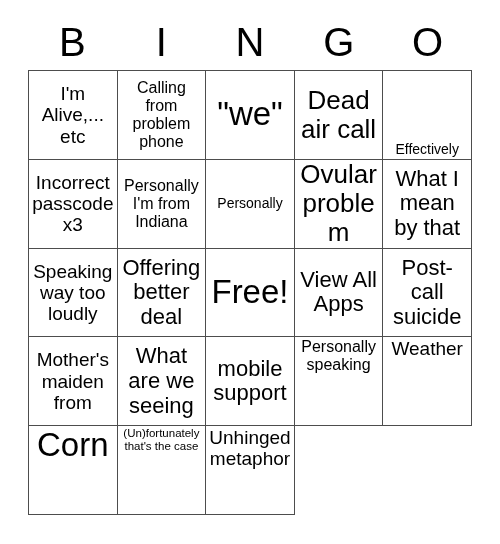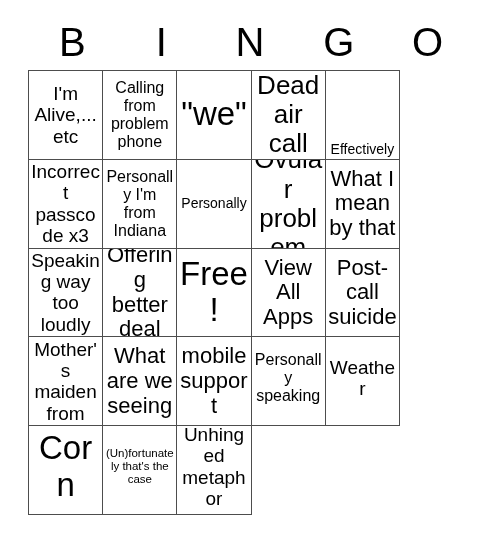--- a/index.html
+++ b/index.html
@@ -38,21 +38,21 @@
     font-size: 40px;
     font-weight: normal;
     line-height: 1;
     color: #000000;
     letter-spacing: 0;
   }
   .grid {
     position: absolute;
     left: 28px;
     top: 70px;
-    width: 372px;
+    width: 444px;
     height: 445px;
     border-top: 1px solid #4d4d4d;
     border-left: 1px solid #4d4d4d;
     box-sizing: border-box;
     display: grid;
     grid-template-columns: repeat(5, 1fr);
     grid-template-rows: repeat(5, 1fr);
     background: #ffffff;
   }
   .cell {
@@ -76,21 +76,21 @@
   
   .fs-xxl .cell-text { font-size: 33px; }
   .fs-xl  .cell-text { font-size: 26px; }
   .fs-lg  .cell-text { font-size: 22px; }
   .fs-md  .cell-text { font-size: 19px; }
   .fs-sm  .cell-text { font-size: 16px; }
   .fs-xs  .cell-text { font-size: 14px; }
   .fs-xxs .cell-text { font-size: 11.5px; }
 
   .va-top { align-items: flex-end; padding-top: 12px; }
-  .va-upper { align-items: center; padding-bottom: 8px; }
+  .va-upper { align-items: flex-start; padding-bottom: 8px; }
 </style>
 </head>
 <body>
 
 <div class="card">
 
   <div class="header-row">
       <div class="header-letter">B</div>
       <div class="header-letter">I</div>
       <div class="header-letter">N</div>

